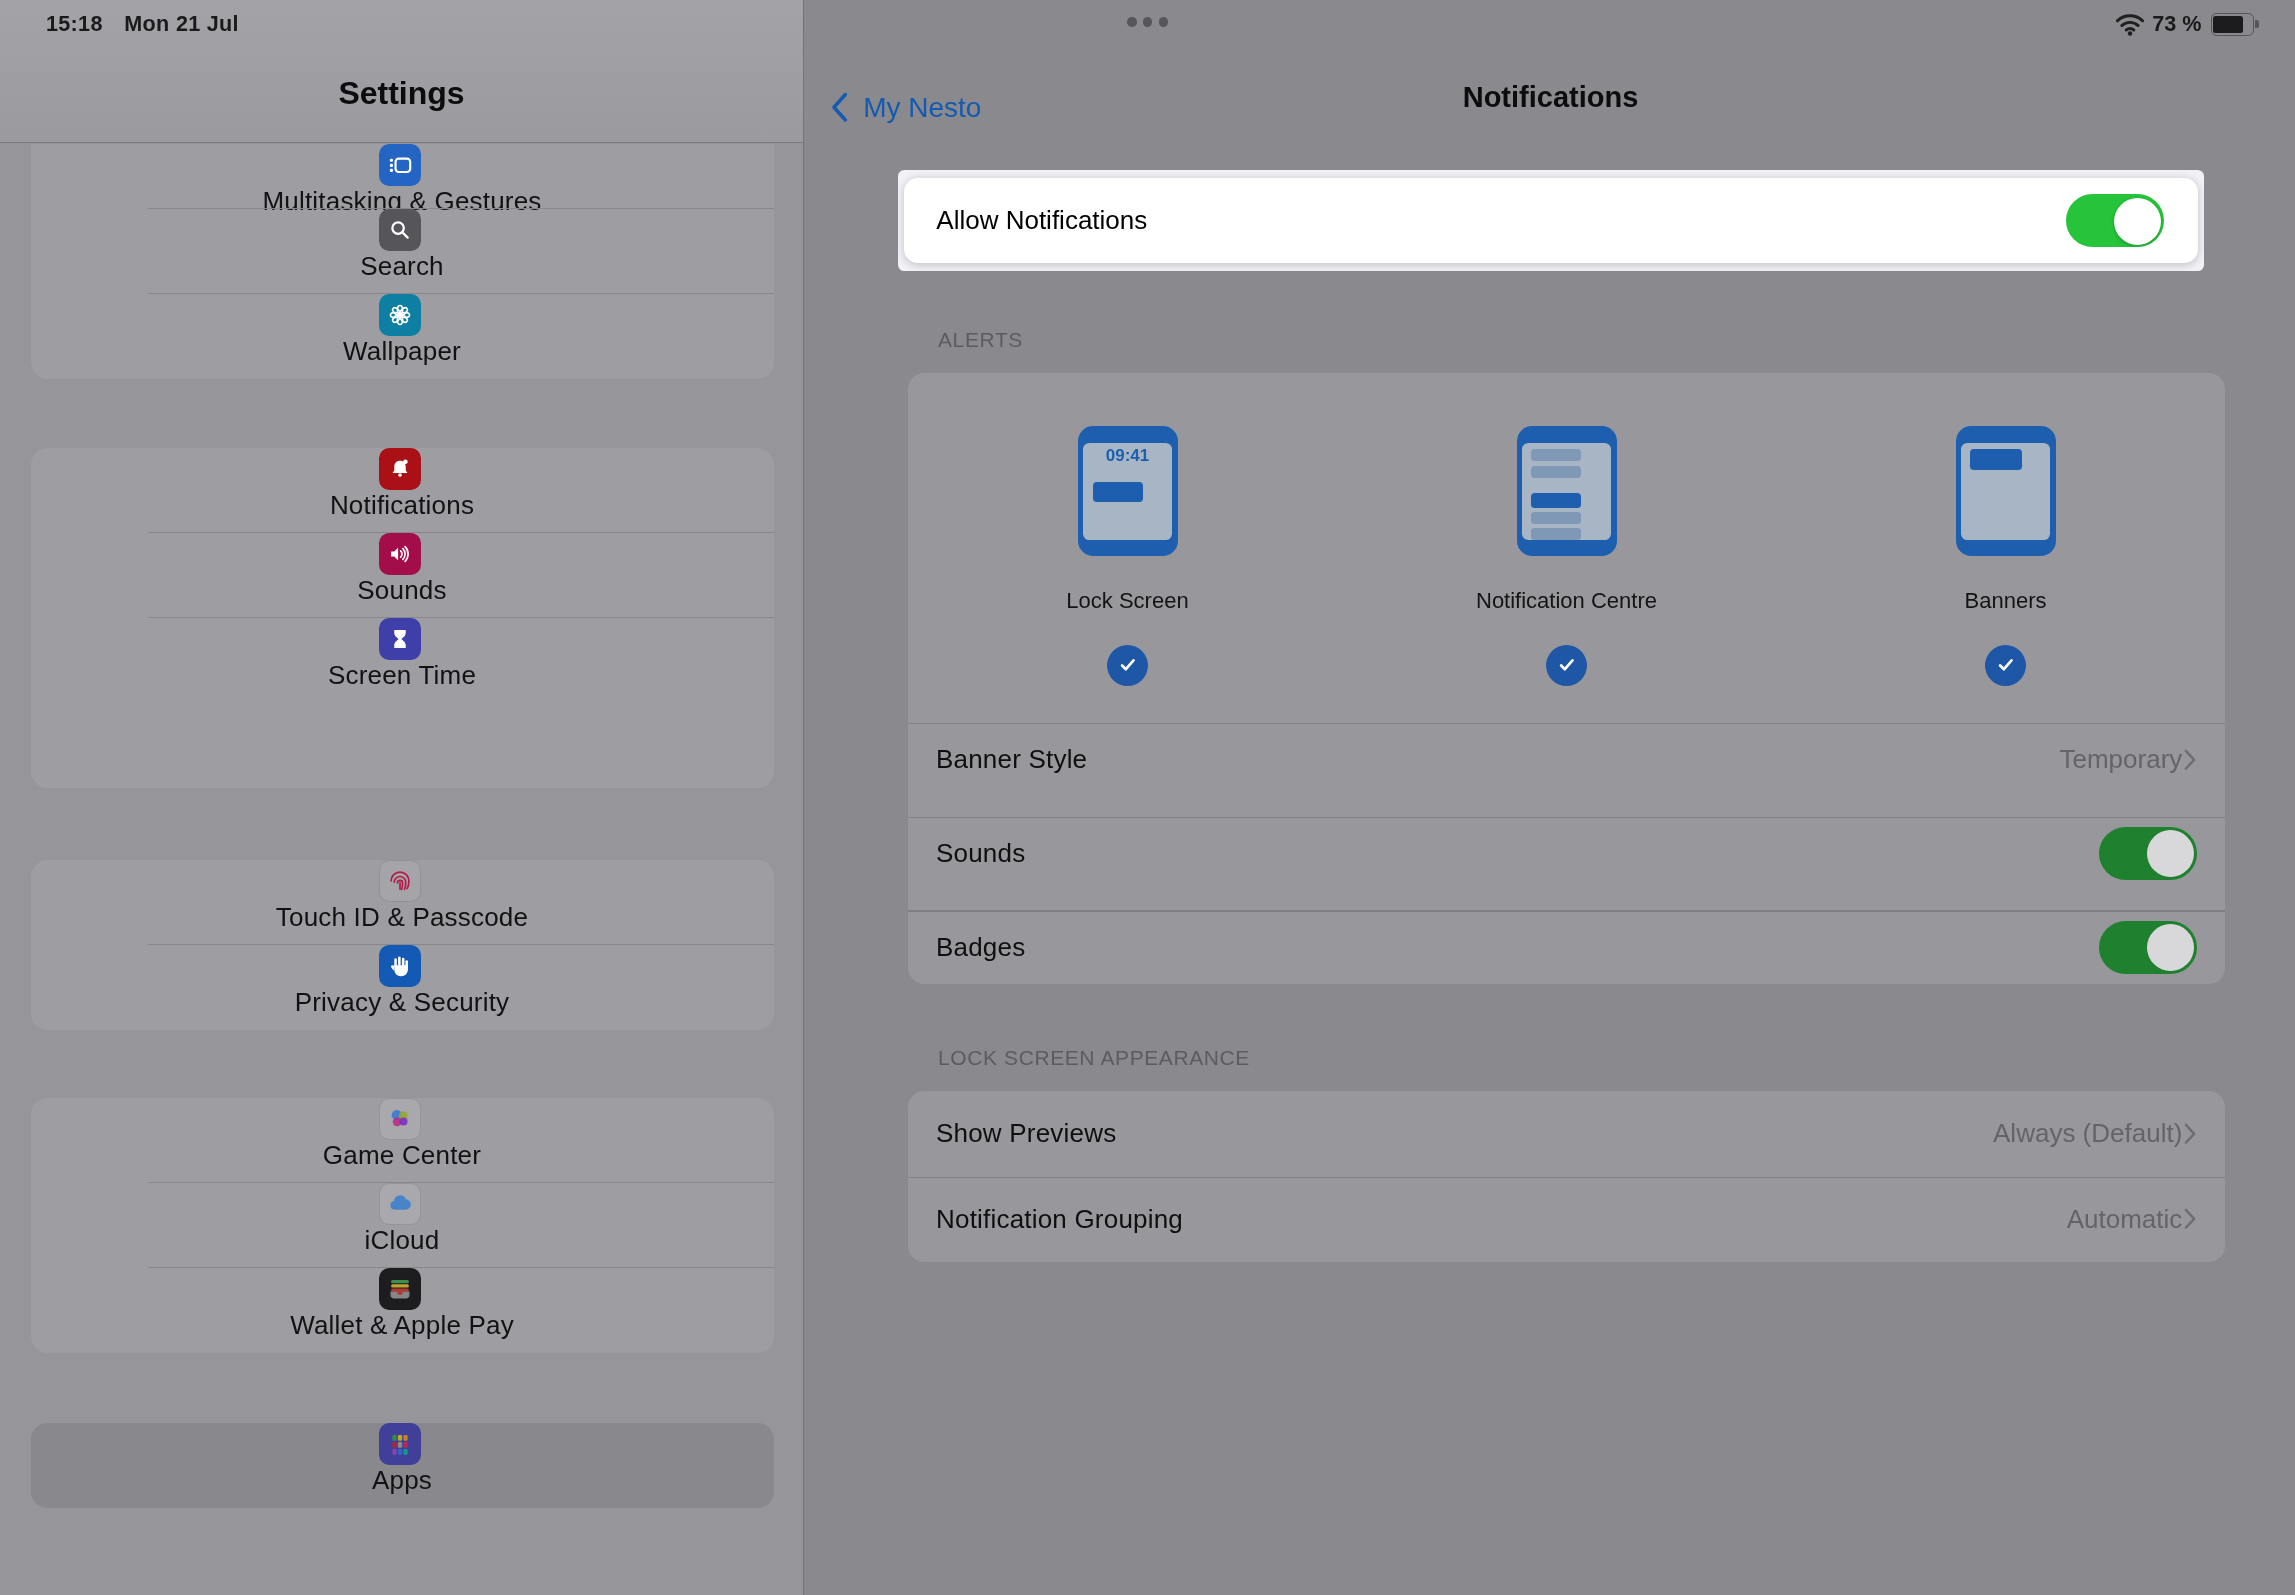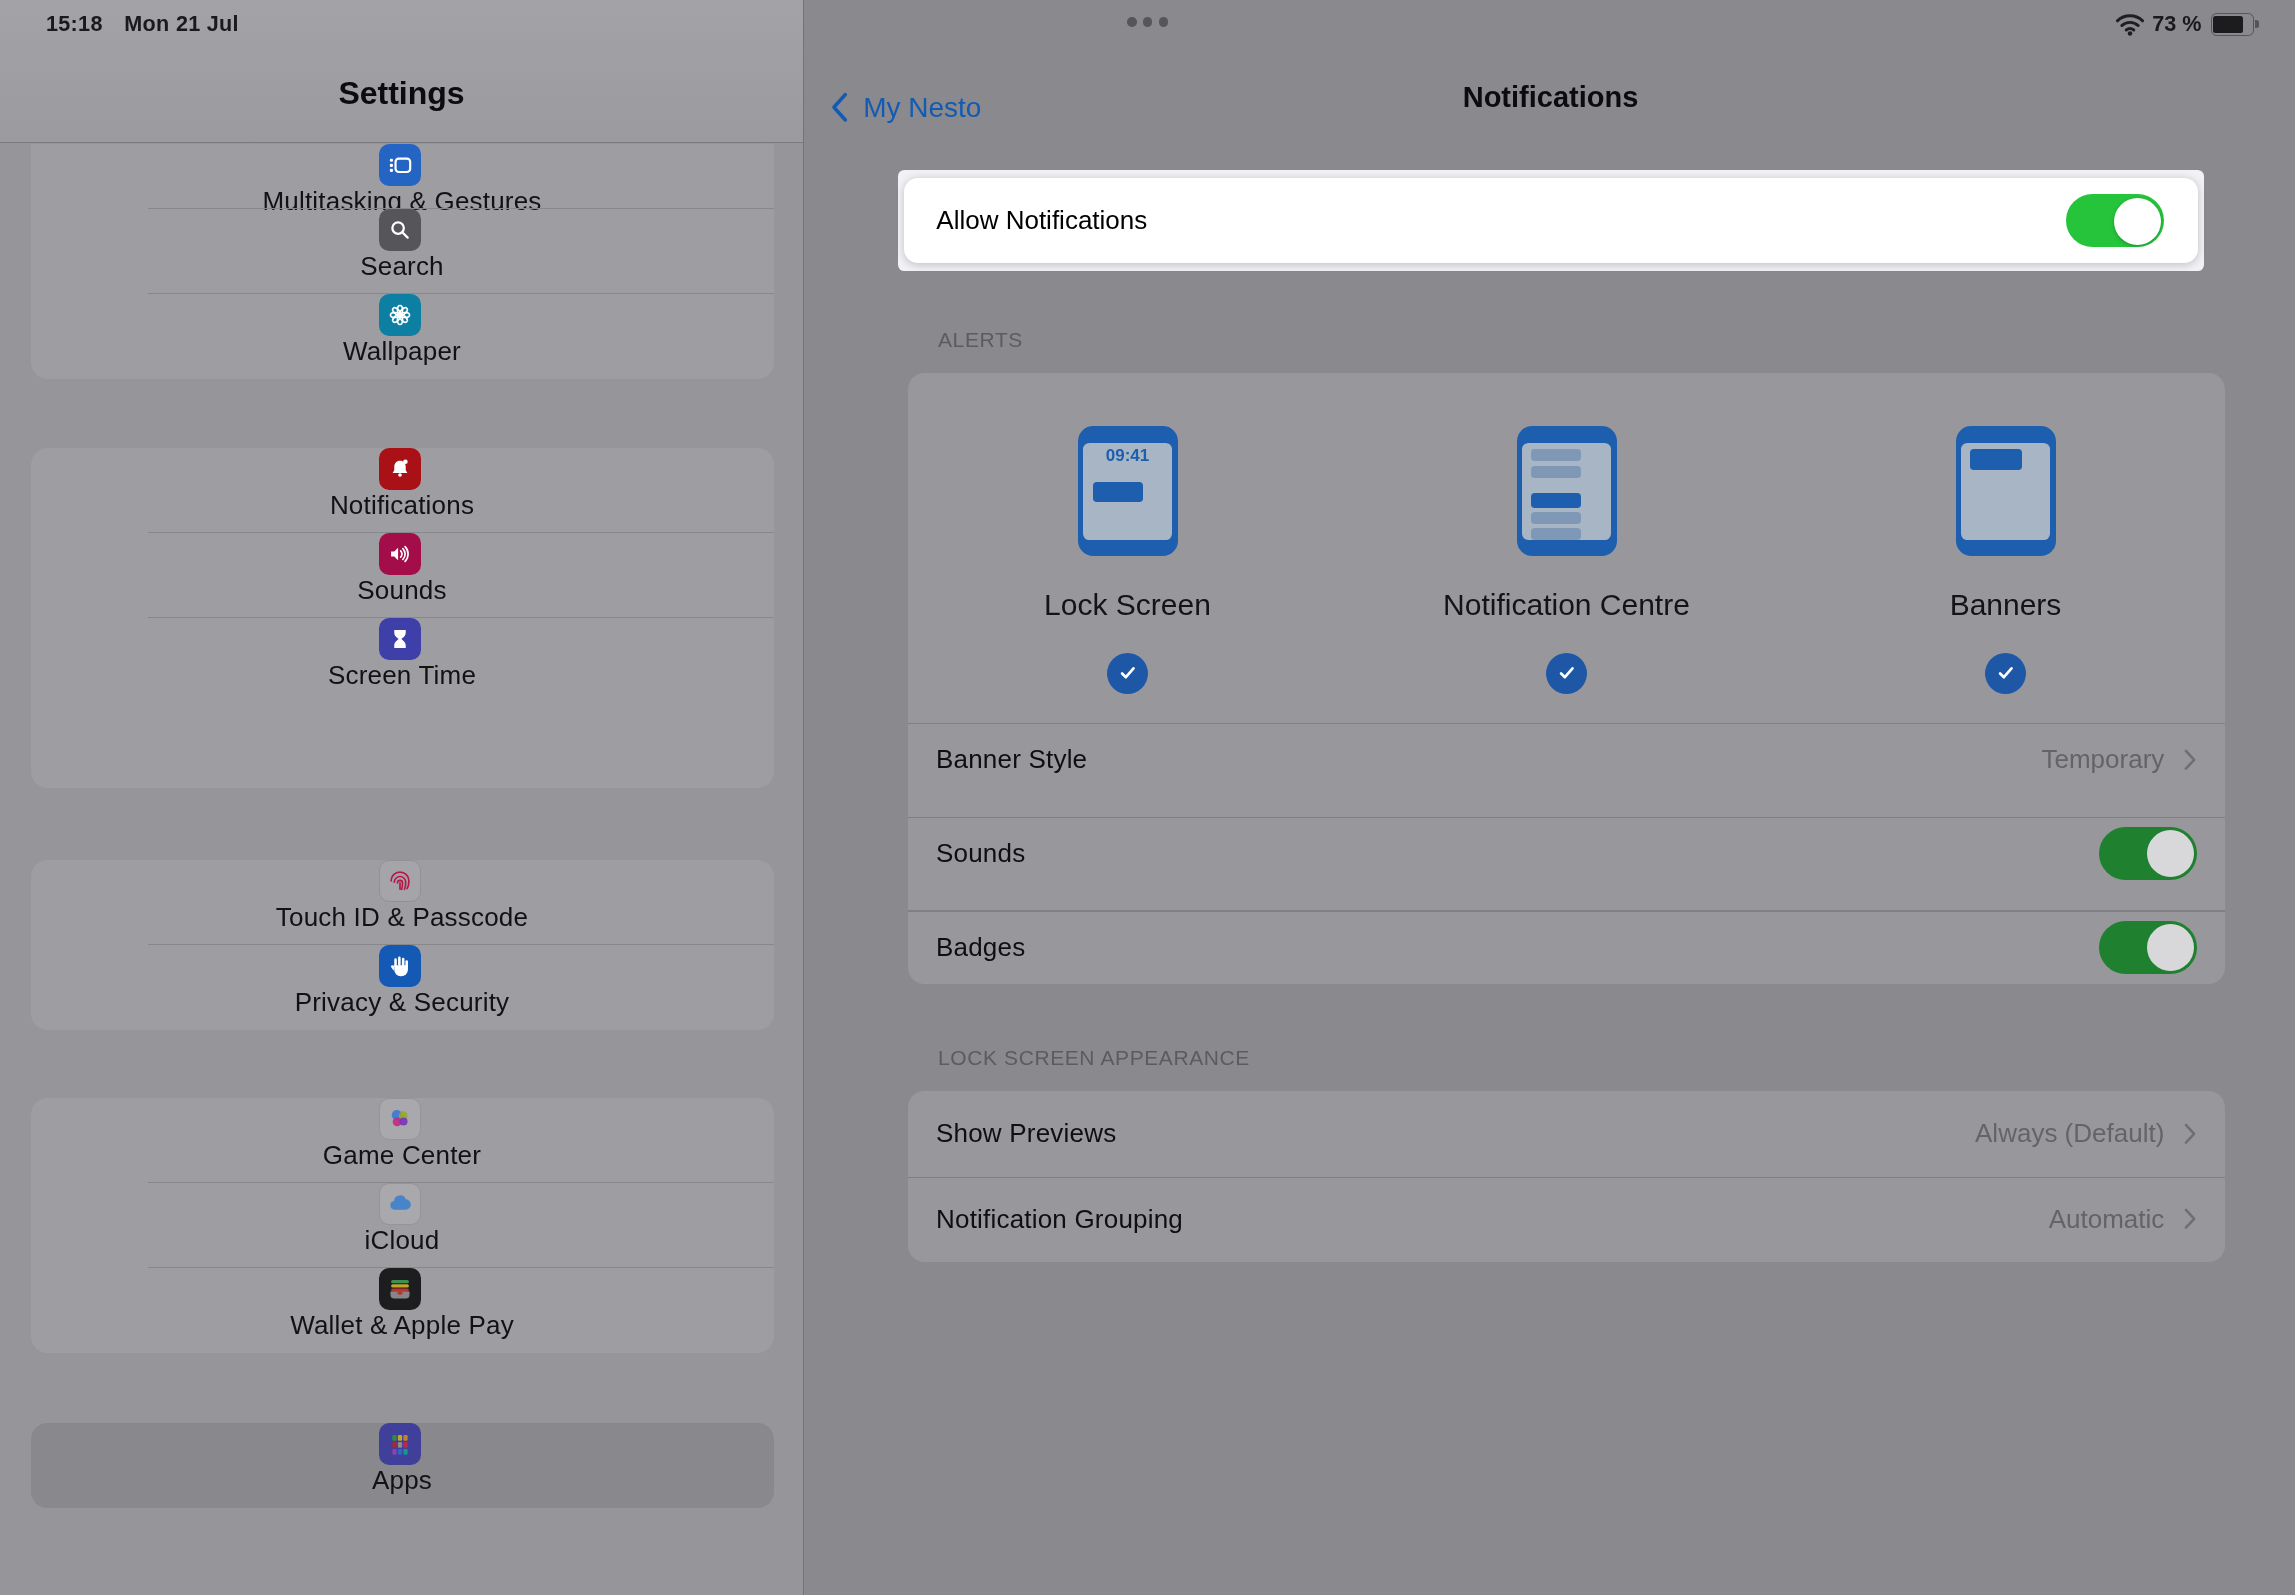--- a/index.html
+++ b/index.html
@@ -47,27 +47,27 @@
   
   .section-label{position:absolute;font-size:21px;color:#5c5c60;letter-spacing:0.6px;}
   .mcard{position:absolute;left:908px;width:1289px;background:#98989c;border-radius:16.5px;overflow:hidden;padding-left:28px;}
   .alerts-grid{position:absolute;left:0;top:0;right:0;height:349px;display:flex;}
   .alert-opt{flex:1;display:flex;flex-direction:column;align-items:center;padding-top:53px;}
   .devicon{width:100px;height:130px;background:#1d5fae;border-radius:15.2px;padding:16.5px 5.1px;box-sizing:border-box;}
   .devscreen{position:relative;width:100%;height:100%;background:#a8b5c5;border-radius:6.3px;overflow:hidden;}
   .dev-time{position:absolute;top:3.8px;left:0;width:100%;text-align:center;font-size:17px;font-weight:700;color:#1d5fae;}
   .dev-bar{position:absolute;border-radius:3.8px;background:#7e98b6;}
   .dev-bar.dark{background:#1d5fae;}
-  .alert-label{margin-top:32px;font-size:30px;color:#141416;}
+  .alert-label{margin-top:32px;font-size:22px;color:#141416;}
   .checkmark{margin-top:30.5px;width:41px;height:41px;border-radius:50%;background:#1d57a6;display:flex;align-items:center;justify-content:center;}
   .mrows{position:absolute;left:0;right:0;display:flex;flex-direction:column;}
   .mrow{position:relative;flex:1;display:flex;align-items:center;padding:0 28px;}
   .mrow .msep{position:absolute;left:0;right:0;top:0;height:1.3px;background:#7f7f84;}
   .mlabel{font-size:26px;color:#0f0f11;flex:1;letter-spacing:0.2px;}
-  .mvalue{font-size:26px;color:#646468;margin-right:20px;}
+  .mvalue{font-size:26px;color:#646468;margin-right:2px;}
   .chev{flex:0 0 12.7px;}
   
   svg{display:block;}
 </style>
 </head>
 <body>
 
 <div id="canvas">
 
   <div class="sidebar">

